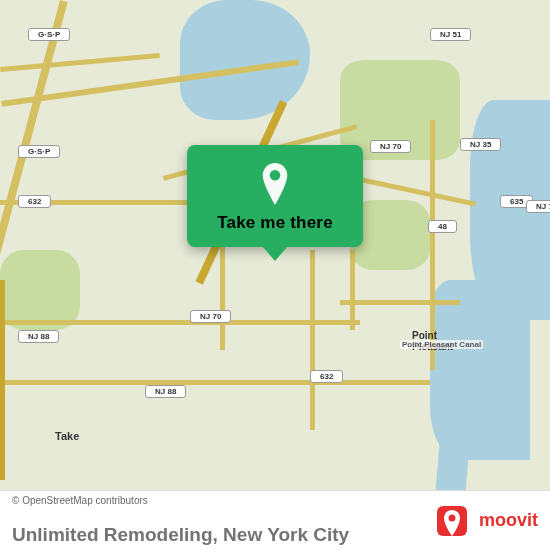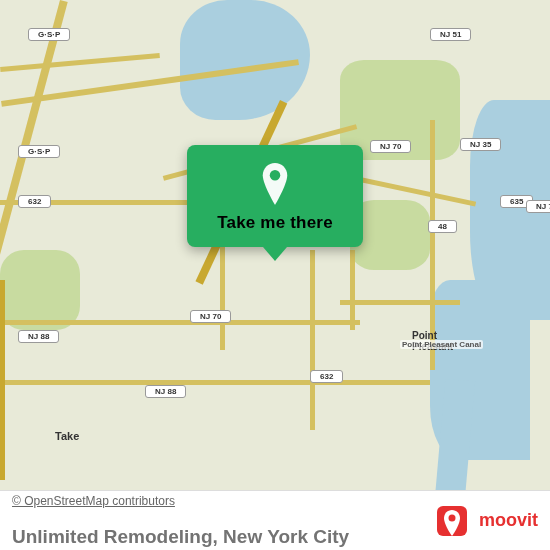--- a/index.html
+++ b/index.html
@@ -206,23 +206,22 @@
       padding: 0 12px;
       z-index: 100;
     }
 
     .bottom-left {
       display: flex;
       flex-direction: column;
     }
 
     .osm-credit {
-      font-size: 12px;
+      font-size: 10px;
       color: #666;
-      text-decoration: underline;
     }
 
     .location-name {
       font-size: 19px;
       font-weight: bold;
       color: #737373;
       margin-top: 18px;
     }
 
     .moovit-logo {

